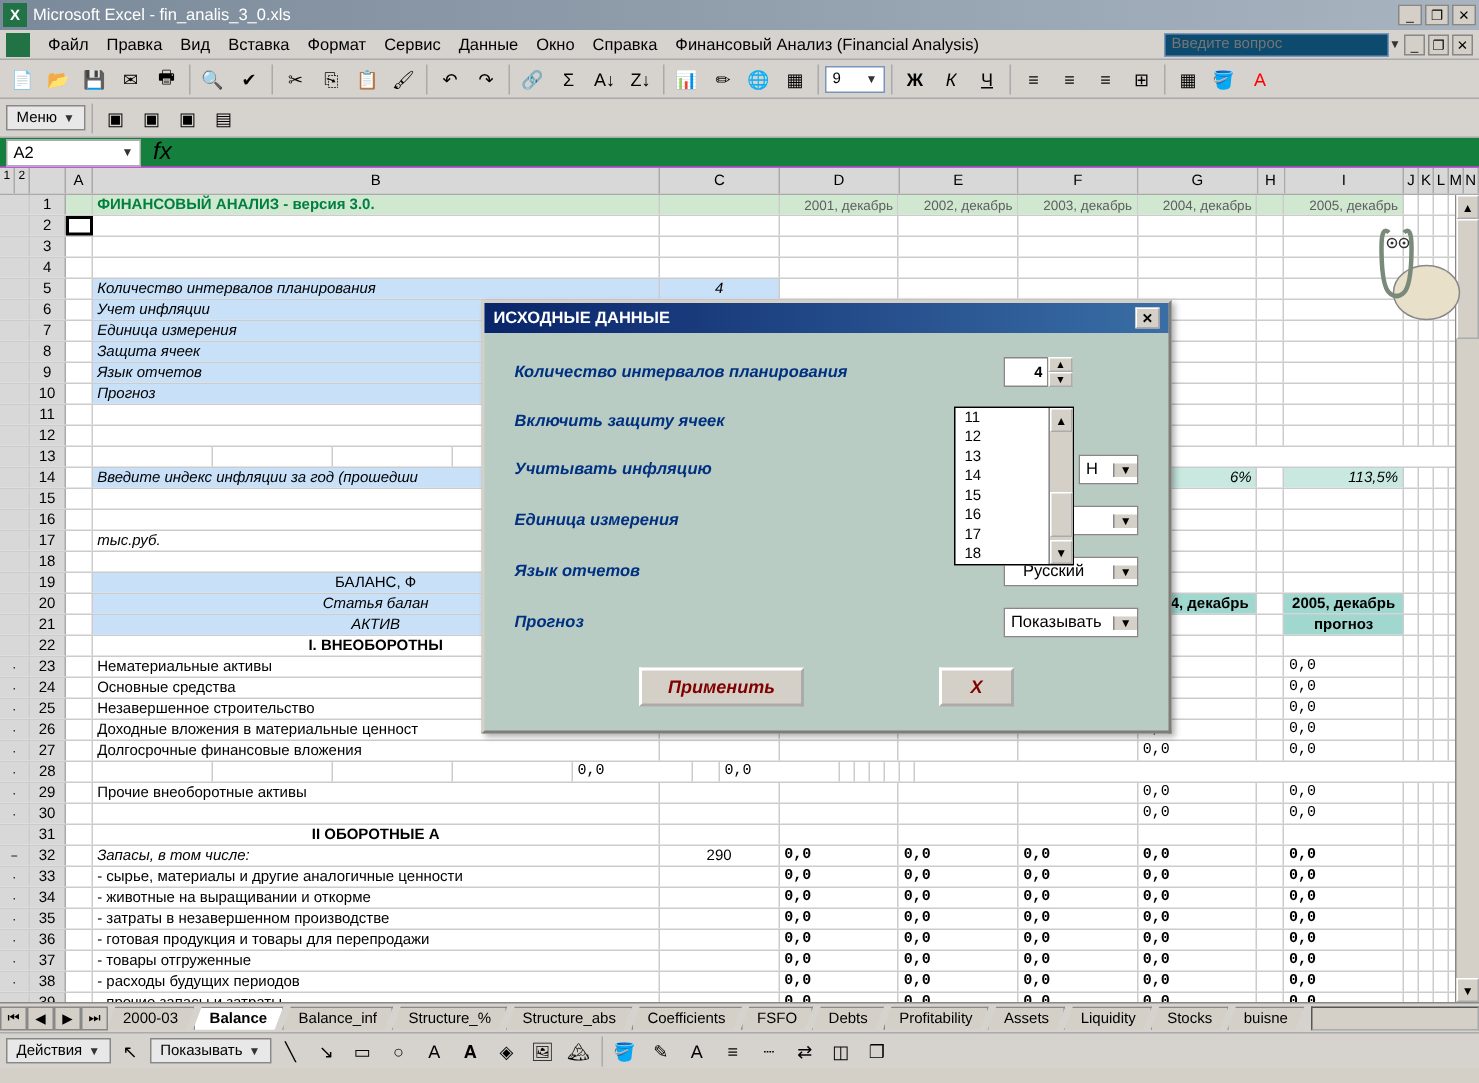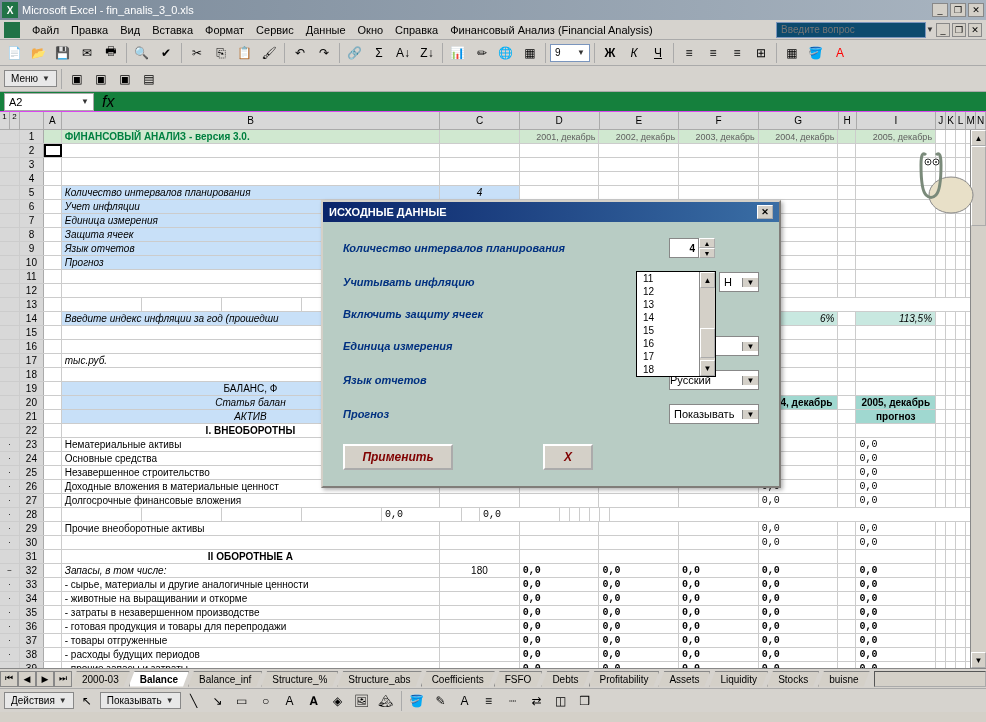--- a/index.html
+++ b/index.html
@@ -76,21 +76,21 @@
 .dialog .dbody { padding: 16px 20px; }
 .dialog .drow { display: flex; align-items: center; margin-bottom: 14px; }
 .dialog .dlabel { flex: 1; color: #003080; font-style: italic; font-weight: bold; font-size: 11px; }
 .dialog .dfield { width: 90px; }
 .dialog select, .dialog input[type=text] { width: 90px; height: 20px; border: 1px solid #888; background: white; font-size: 10px; padding: 0 3px; }
 .dialog .spin { display: flex; width: 50px; }
 .dialog .spin input { width: 30px; text-align: right; }
 .dialog .spin-btns { display: flex; flex-direction: column; }
 .dialog .spin-btn { width: 16px; height: 10px; background: #d4d0c8; border: 1px outset #fff; font-size: 7px; display: flex; align-items: center; justify-content: center; cursor: pointer; }
 .dialog .chk { width: 14px; height: 14px; }
-.dialog .dbuttons { display: flex; gap: 90px; margin-top: 20px; }
+.dialog .dbuttons { display: flex; justify-content: center; gap: 90px; margin-top: 20px; }
 .dialog .dbtn { width: 110px; height: 26px; background: #d4d0c8; border: 2px outset #fff; cursor: pointer; font-style: italic; color: #800000; font-weight: bold; font-size: 12px; }
 
 
 .dropdown-list { position: absolute; left: 636px; top: 271px; width: 80px; background: white; border: 1px solid black; z-index: 200; font-size: 10px; }
 .dropdown-list .item { padding: 1px 6px; cursor: pointer; }
 .dropdown-list .scrollbar { position: absolute; right: 0; top: 0; bottom: 0; width: 16px; background: #d4d0c8; border-left: 1px solid #888; }
 .dropdown-list .sbtn { height: 16px; background: #d4d0c8; border: 1px outset #fff; font-size: 8px; display: flex; align-items: center; justify-content: center; }
 .dropdown-list .thumb { height: 30px; background: #d4d0c8; border: 1px outset #fff; margin-top: 40px; }
 
 
@@ -861,21 +861,21 @@
         <div class="cell cM "></div>
         <div class="cell cN "></div>
       </div>
       <div class="row">
         <div class="rh">
           <div class="outline">−</div>
           <div class="num">32</div>
         </div>
         <div class="cell cA "></div>
         <div class="cell cB italic">Запасы, в том числе:</div>
-        <div class="cell cC center">180</div>
+        <div class="cell cC center">290</div>
         <div class="cell cD num0 bold">0,0</div>
         <div class="cell cE num0 bold">0,0</div>
         <div class="cell cF num0 bold">0,0</div>
         <div class="cell cG num0 bold">0,0</div>
         <div class="cell cH "></div>
         <div class="cell cI num0 bold">0,0</div>
         <div class="cell cJ "></div>
         <div class="cell cK "></div>
         <div class="cell cL "></div>
         <div class="cell cM "></div>
@@ -1044,46 +1044,46 @@
         <div class="spin">
           <input type="text" style="text-align: right; font-weight: bold;" value="4">
           <div class="spin-btns">
               <div class="spin-btn">▲</div>
               <div class="spin-btn">▼</div>
             </div>
         </div>
       </div>
     </div>
     <div class="drow">
+      <div class="dlabel">Включить защиту ячеек</div>
+      <div class="dfield"><input type="checkbox" class="chk" style=""></div>
+    </div>
+    <div class="drow">
       <div class="dlabel">Учитывать инфляцию</div>
       <div class="dfield" style="width:40px;">
           <div style="display:flex;width:40px;border:1px solid #888;background:white;height:20px;align-items:center;">
             <span style="flex:1;padding:0 4px;">Н</span>
             <span style="width:16px;background:#d4d0c8;border-left:1px solid #888;text-align:center;font-size:8px;">▼</span>
           </div>
         </div>
-    </div>
-    <div class="drow">
-      <div class="dlabel">Включить защиту ячеек</div>
-      <div class="dfield"><input type="checkbox" class="chk" style=""></div>
     </div>
     <div class="drow">
       <div class="dlabel">Единица измерения</div>
       <div class="dfield">
           <div style="display:flex;border:1px solid #888;background:white;height:20px;align-items:center;">
             <span style="flex:1;padding:0 4px;">тыс.руб.</span>
             <span style="width:16px;background:#d4d0c8;border-left:1px solid #888;text-align:center;font-size:8px;">▼</span>
           </div>
         </div>
     </div>
     <div class="drow">
       <div class="dlabel">Язык отчетов</div>
       <div class="dfield">
           <div style="display:flex;border:1px solid #888;background:white;height:20px;align-items:center;">
-            <span style="flex:1;padding:0 0;">Русский</span>
+            <span style="flex:1;padding:0 12px;">Русский</span>
             <span style="width:16px;background:#d4d0c8;border-left:1px solid #888;text-align:center;font-size:8px;">▼</span>
           </div>
         </div>
     </div>
     <div class="drow">
       <div class="dlabel">Прогноз</div>
       <div class="dfield">
           <div style="display:flex;border:1px solid #888;background:white;height:20px;align-items:center;">
             <span style="flex:1;padding:0 4px;">Показывать</span>
             <span style="width:16px;background:#d4d0c8;border-left:1px solid #888;text-align:center;font-size:8px;">▼</span>

